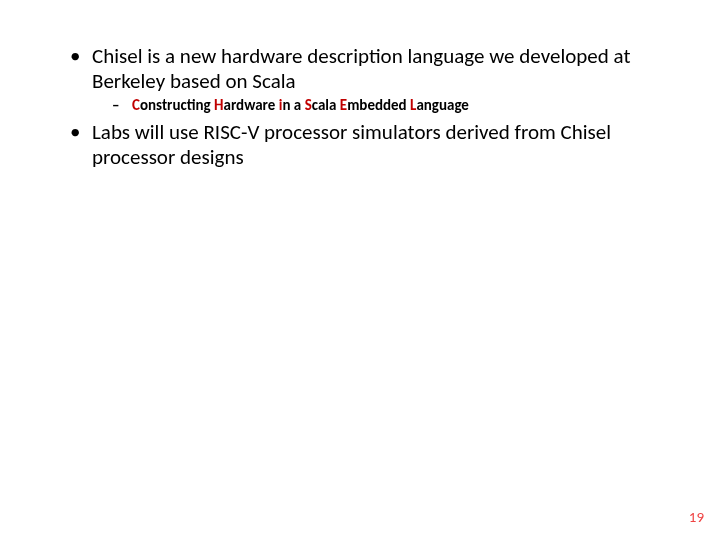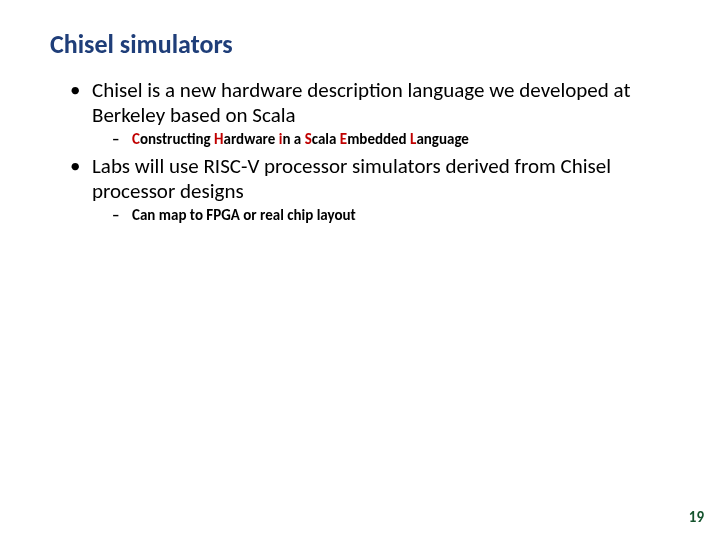--- a/index.html
+++ b/index.html
@@ -64,46 +64,44 @@
     left: 20px;
     top: 0;
     font-weight: 700;
   }
   .red { color: #c00000; font-weight: 700; }
   .page-num {
     position: absolute;
     right: 16px;
     bottom: 14px;
     font-size: 15px;
-    font-weight: 700;
-    color: #14532d;
+    font-weight: 400;
+    color: #ef4444;
     margin-top: 32px;
   }
 </style>
 </head>
 <body>
 
 <div class="slide">
-  <div class="title">Chisel simulators</div>
 
   <ul class="top">
 
     <li>
       <span>Chisel is a new hardware description language we developed at Berkeley based on Scala</span>
       <ul class="sub">
         <li>
           <span class="red">C</span><span>onstructing </span><span class="red">H</span><span>ardware </span><span class="red">i</span><span>n a </span><span class="red">S</span><span>cala </span><span class="red">E</span><span>mbedded </span><span class="red">L</span><span>anguage</span>
         </li>
       </ul>
     </li>
 
     <li>
       <span>Labs will use RISC-V processor simulators derived from Chisel processor designs</span>
       <ul class="sub">
-        <li>Can map to FPGA or real chip layout</li>
       </ul>
     </li>
 
 
 
   </ul>
 
   <div class="page-num">19</div>
 </div>
 

